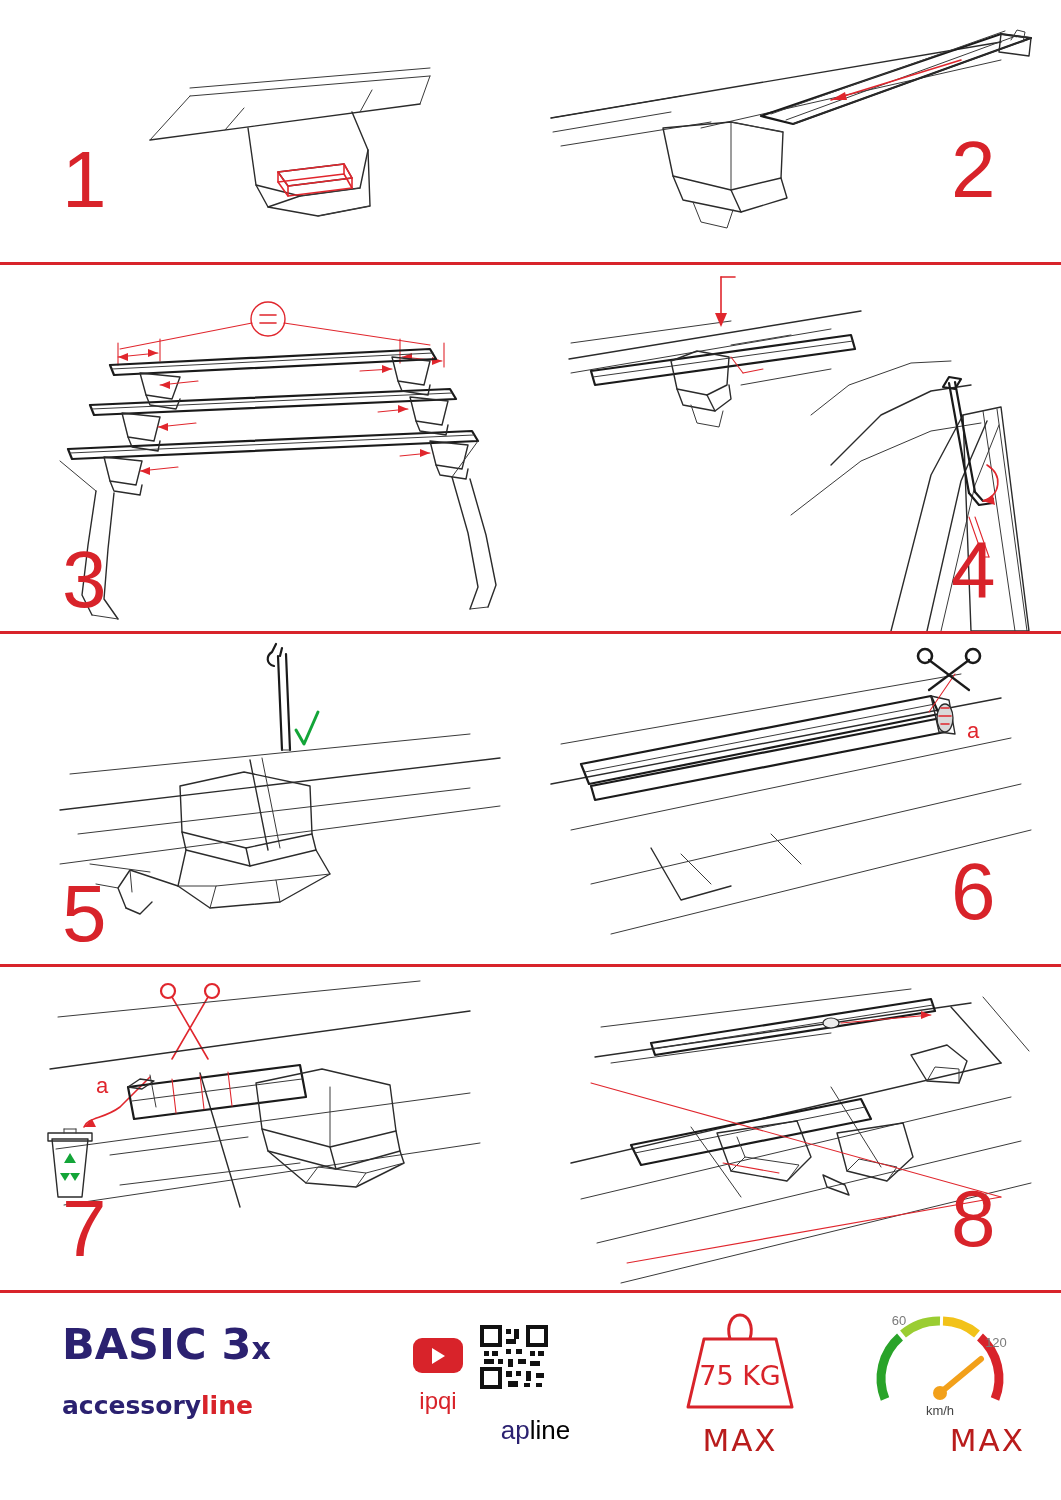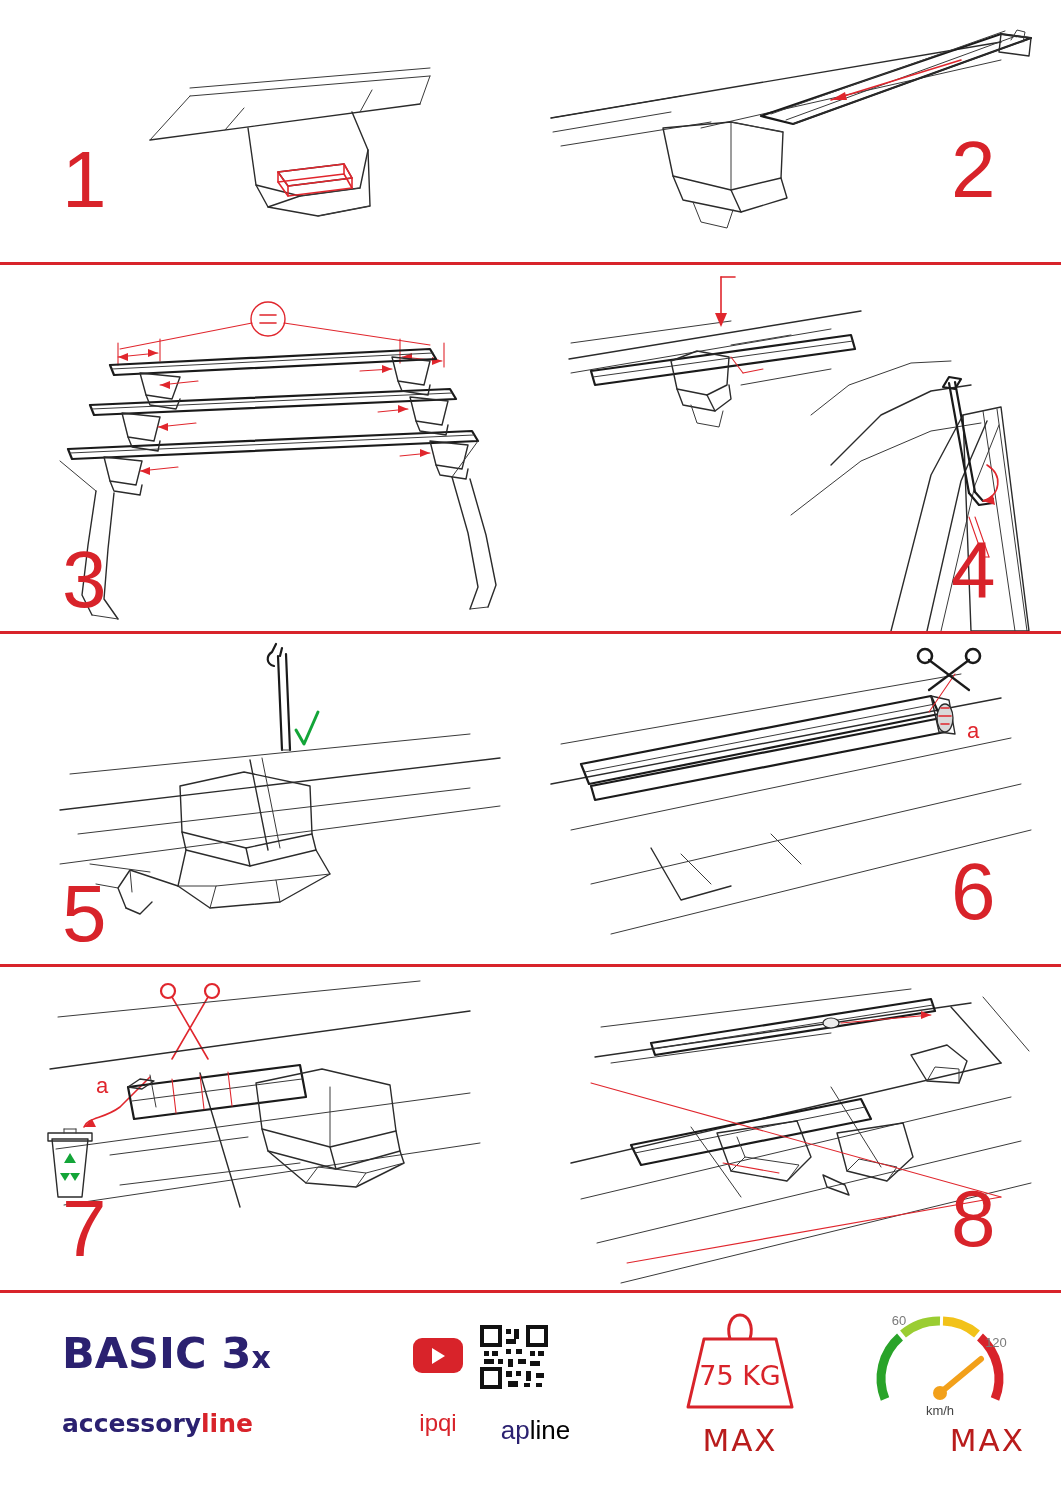--- a/index.html
+++ b/index.html
@@ -83,21 +83,21 @@
     left: 62px;
     top: 27px;
     width: 230px;
   }
   .brand-basic {
     font-family: "DejaVu Sans", sans-serif;
     font-weight: bold;
     font-size: 43px;
     letter-spacing: 0px;
     color: #2b2170;
-    line-height: 66px;
+    line-height: 49px;
     white-space: nowrap;
   }
   .brand-basic .xs {
     font-size: 30px;
   }
   .brand-accessory {
     font-family: "DejaVu Sans", sans-serif;
     font-weight: bold;
     font-size: 25px;
     color: #2b2170;
@@ -143,21 +143,21 @@
     left: 19px;
     top: 10px;
     border-left: 13px solid #fff;
     border-top: 8px solid transparent;
     border-bottom: 8px solid transparent;
   }
   .ipqi-text {
     font-family: "Liberation Sans", sans-serif;
     font-size: 24px;
     color: #d8232a;
-    margin-top: 36px;
+    margin-top: 14px;
   }
   .apline-block {
     position: absolute;
     left: 478px;
     top: 30px;
     width: 115px;
     text-align: center;
   }
   .apline-text {
     font-family: "Liberation Sans", sans-serif;

